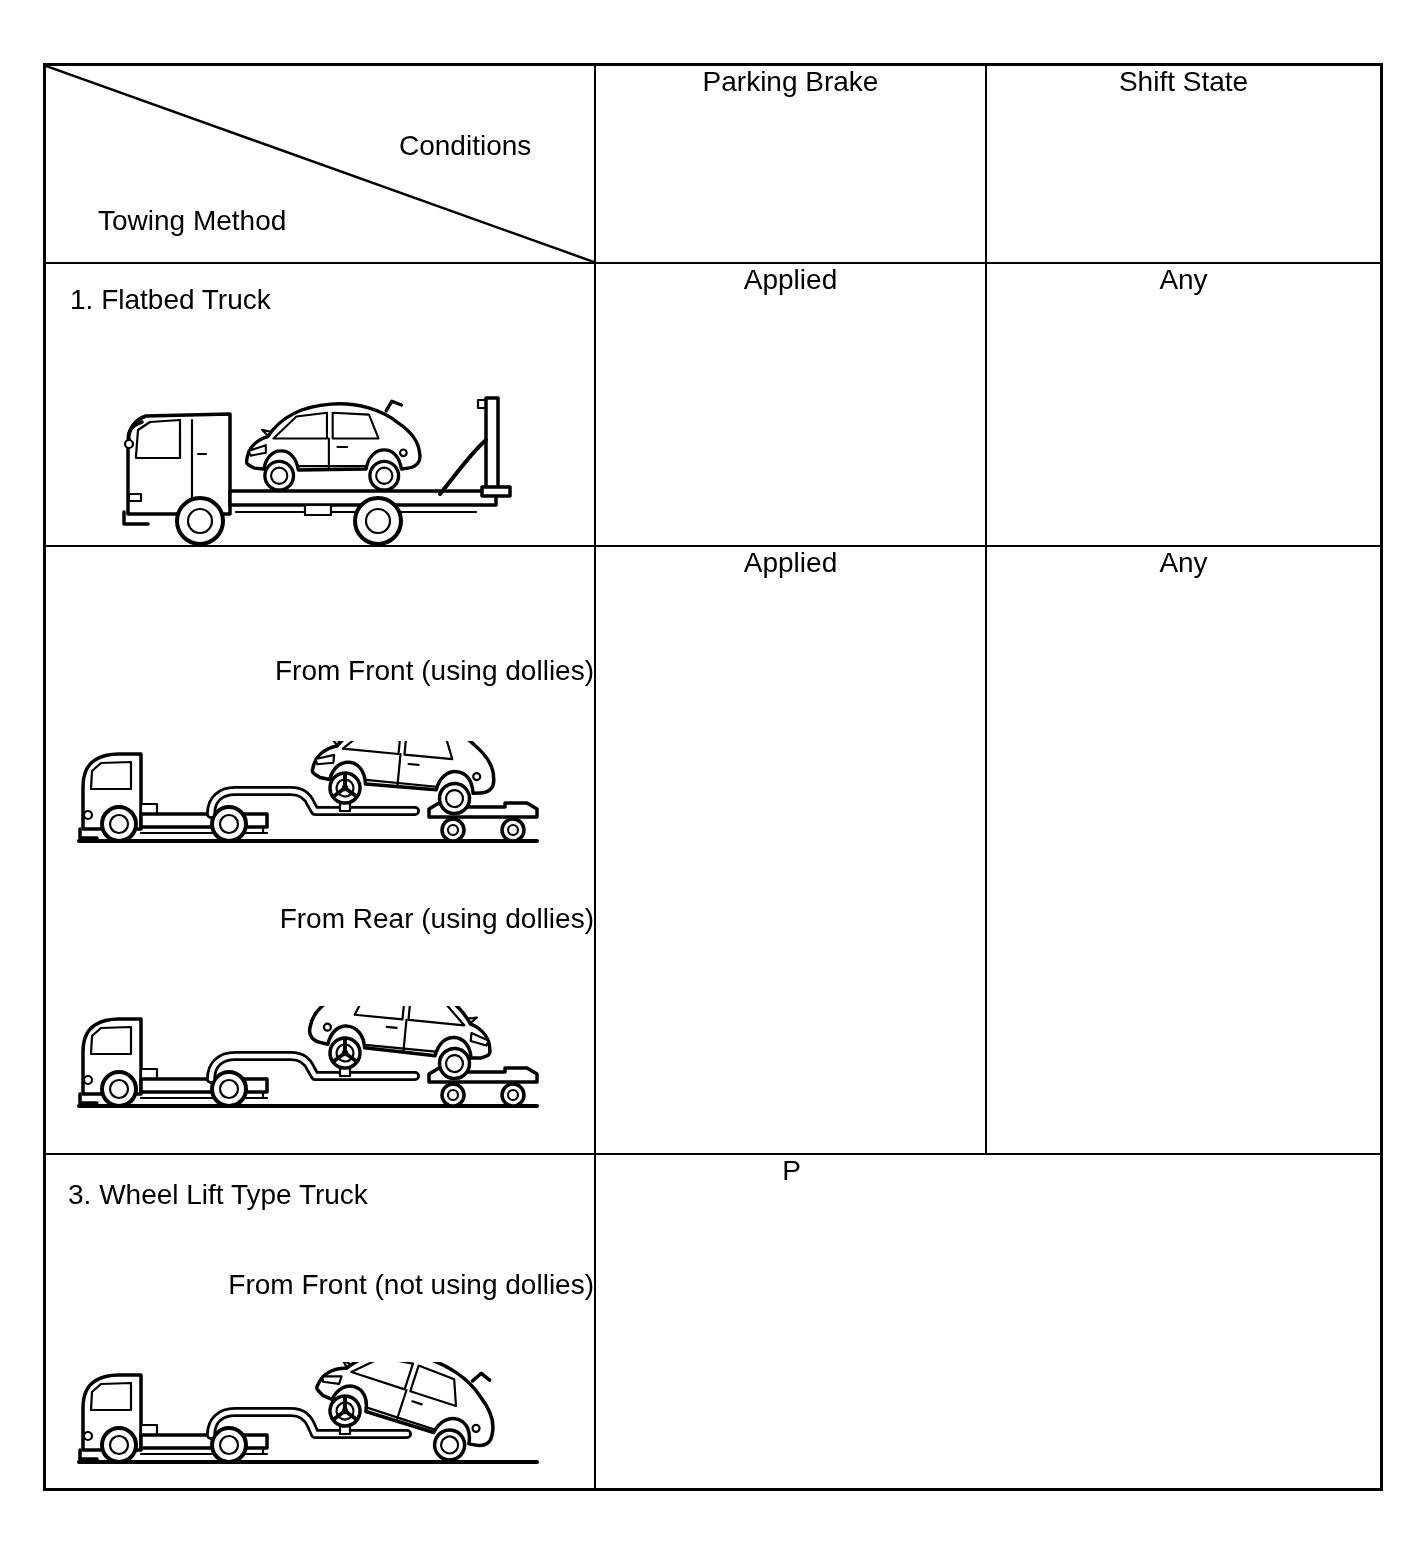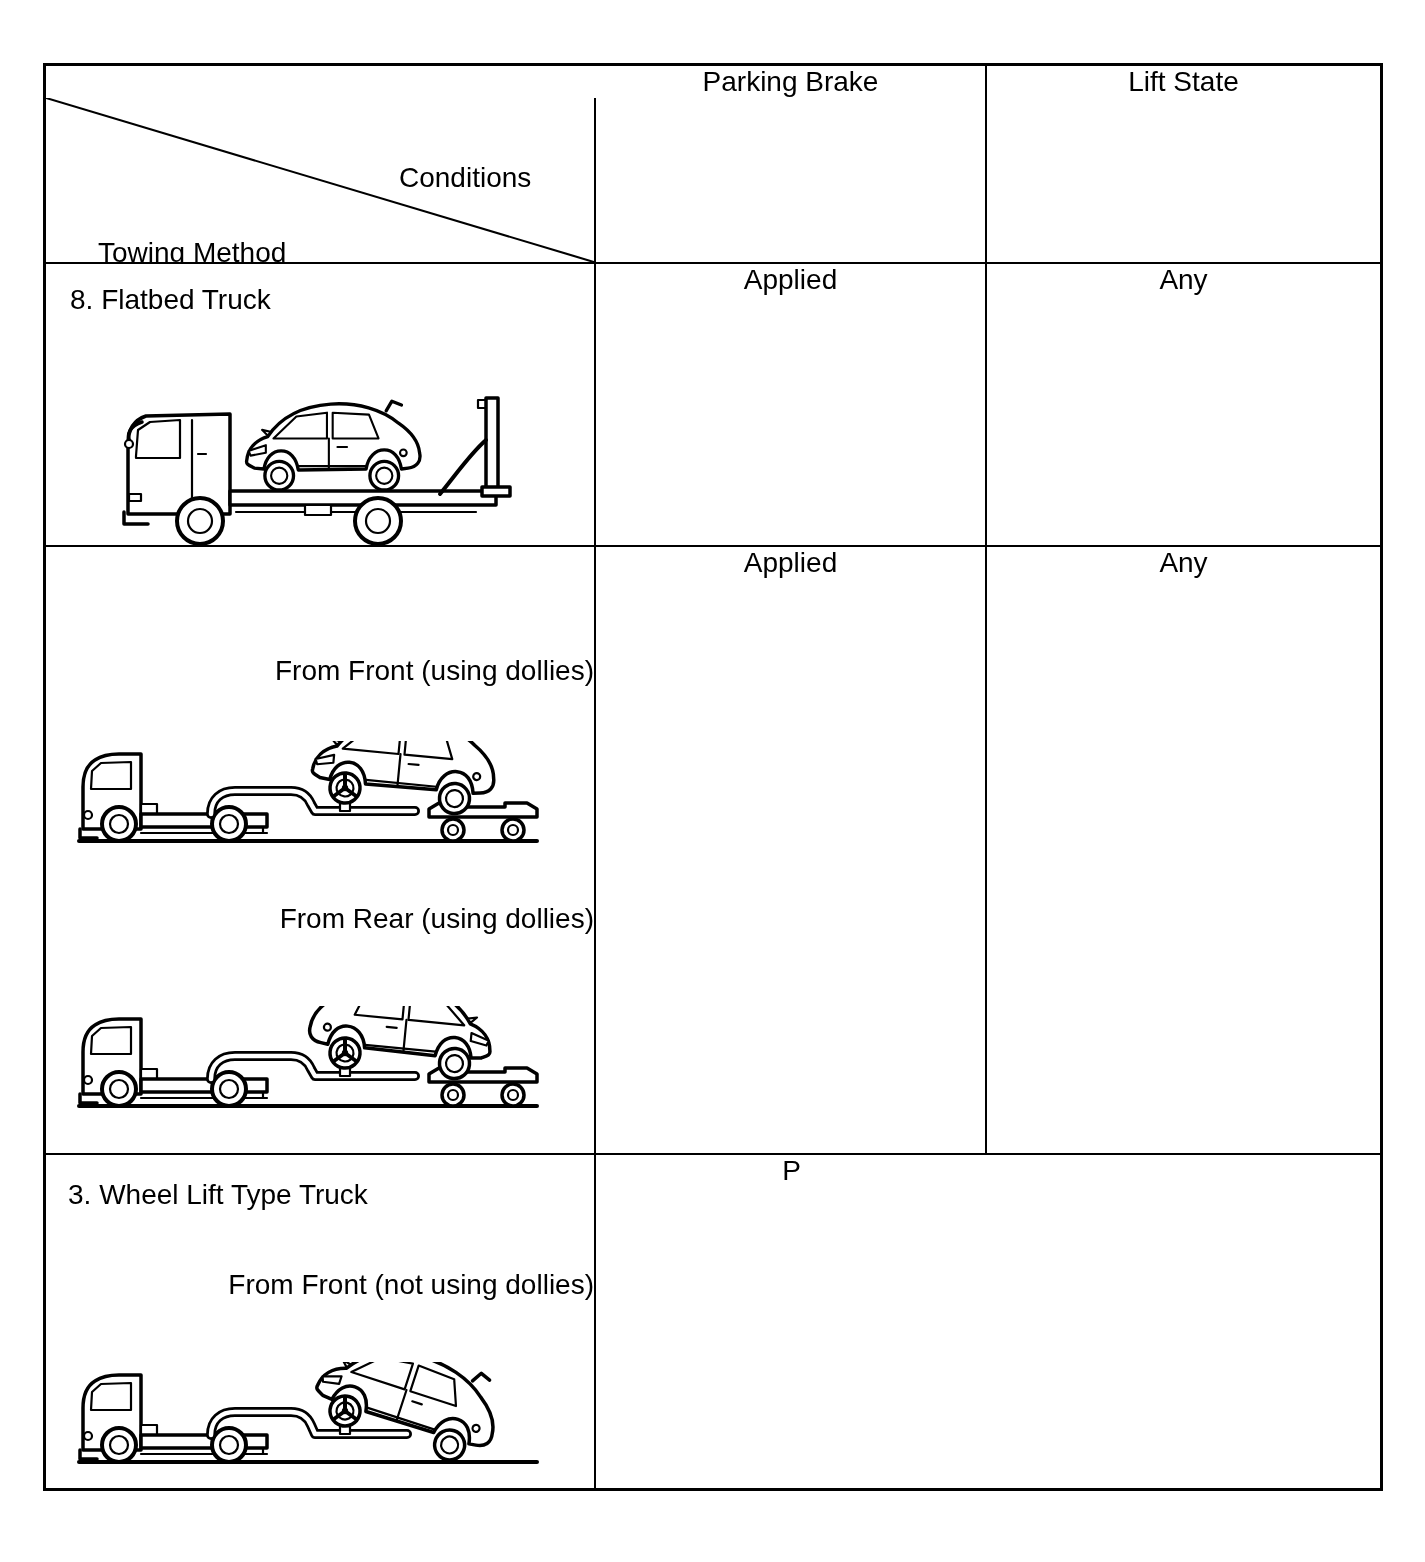--- a/index.html
+++ b/index.html
@@ -18,21 +18,21 @@
   .cell {
     position:relative; box-sizing:border-box; background:#fff;
     border-right:2px solid #000; border-bottom:2px solid #000;
   }
   .cell.lastcol { border-right:none; }
   .cell.lastrow { border-bottom:none; }
   .hcell, .vcell {
     display:flex; justify-content:center;
     font-size:28px; line-height:1.15;
   }
-  .corner { overflow:hidden;margin-top:32px; }
+  .corner { overflow:hidden; }
   .corner svg.diag { position:absolute; left:0; top:0; width:100%; height:100%; }
   .corner .cond  { position:absolute; top:64px;  left:353px; font-size:28px; white-space:nowrap; }
   .corner .towm  { position:absolute; top:139px; left:52px;  font-size:28px; white-space:nowrap; }
   .mtitle {
     position:absolute; left:24px; font-size:28px; white-space:nowrap;
   }
   .variant {
     position:absolute; left:0; width:100%; text-align:right;
     font-size:28px; white-space:nowrap;
   }
@@ -101,25 +101,25 @@
     <svg class="diag" viewBox="0 0 548 196" preserveAspectRatio="none">
       <line class="diagline" x1="0" y1="0" x2="548" y2="196"></line>
     </svg>
     <span class="cond">Conditions</span>
     <span class="towm">Towing Method</span>
   </div>
   <div class="cell hcell">
     <span>Parking Brake</span>
   </div>
   <div class="cell hcell lastcol">
-    <span>Lift State</span>
+    <span>Shift State</span>
   </div>
 
   <div class="cell">
-    <div class="mtitle" style="top:20px">8. Flatbed Truck</div>
+    <div class="mtitle" style="top:20px">1. Flatbed Truck</div>
     <svg class="illus" style="left:74px; top:128px" width="400" height="155" viewBox="0 0 400 155">
       <path class="ln f" d="M8,122 L8,52 C8,38 14,28 26,24 L110,22 L110,122 Z"></path>
       <path class="ln f thin" d="M16,64 L18,38 L30,30 L60,28 L60,66 L16,66 Z"></path>
       <path class="ln thin" d="M72,28 L72,106 M78,62 L86,62"></path>
       <path class="ln" d="M22,30 C10,34 6,42 10,50"></path>
       <circle class="ln thin f" cx="9" cy="52" r="4"></circle>
       <rect class="ln thin f" x="9" y="102" width="12" height="7"></rect>
       <path class="ln" d="M4,120 L4,132 L28,132"></path>
       <rect class="ln f" x="110" y="99" width="266" height="14"></rect>
       <path class="ln thin" d="M116,120 L356,120"></path>

